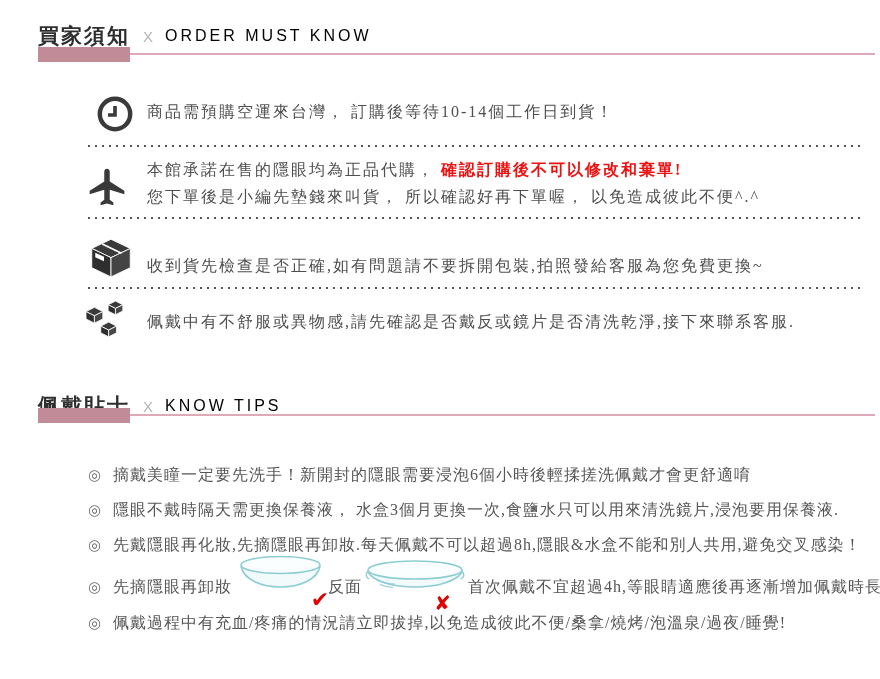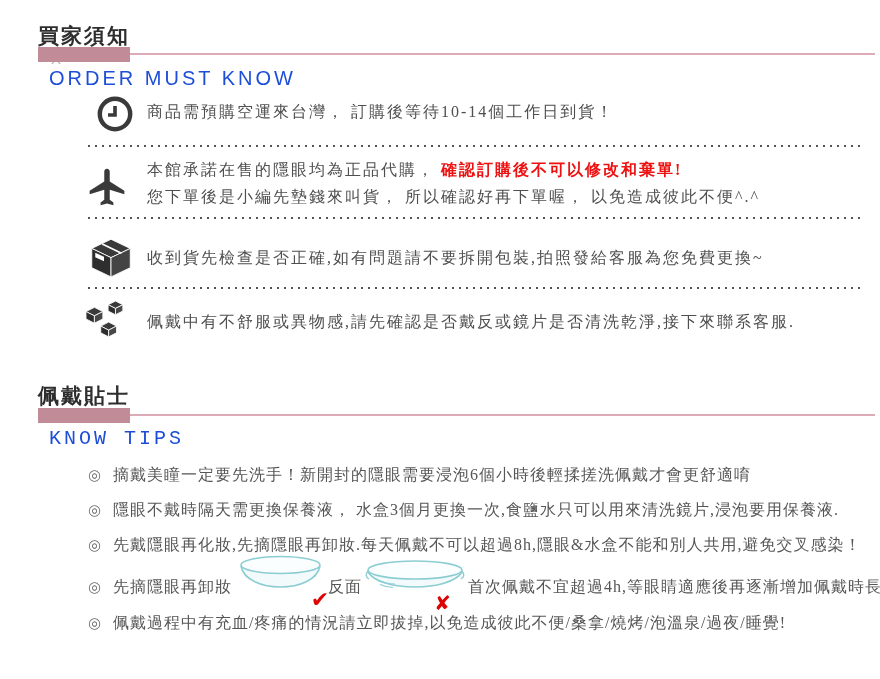--- a/index.html
+++ b/index.html
@@ -2,26 +2,26 @@
 <html><head>
 <meta charset="utf-8">
 <style>
   html,body{margin:0;padding:0;background:#ffffff;}
   .page{
     position:relative;width:880px;height:679px;background:#ffffff;overflow:hidden;
     font-family:"Liberation Serif","DejaVu Serif",serif;color:#4f4f4f;
   }
   
   .sec-header{
-    position:absolute;left:38px;display:flex;align-items:flex-start;
-    font-family:"Liberation Sans","DejaVu Sans",sans-serif;white-space:nowrap;flex-direction:column;
+    position:absolute;left:38px;display:flex;align-items:center;
+    font-family:"Liberation Sans","DejaVu Sans",sans-serif;white-space:nowrap;
   }
   .sec-title{font-size:21px;font-weight:bold;color:#2e2e2e;letter-spacing:2px;}
   .sec-x{font-size:15px;color:#b5b5b5;margin-left:13px;letter-spacing:1px;}
-  .sec-sub{font-size:20px;color:#1d4ed8;margin-left:11px;letter-spacing:3px;}
+  .sec-sub{font-size:16px;color:#000000;margin-left:11px;letter-spacing:3px;}
   .bar-block{position:absolute;left:38px;width:92px;height:15px;background:#c18b98;}
   .bar-line{position:absolute;left:130px;width:745px;height:2px;background:#dcabb7;}
   
   .notice-icon{position:absolute;}
   .notice-text{
     position:absolute;left:147px;font-size:16px;letter-spacing:2px;color:#4f4f4f;white-space:nowrap;
   }
   .red{color:#ee1111;font-weight:bold;}
   .dotted{
     position:absolute;left:88px;width:774px;height:2px;
@@ -84,21 +84,21 @@
 
   <span class="notice-icon" style="left:90px;top:238px;">
     <svg width="42" height="41" viewBox="0 0 48 46">
       <polygon points="24,1 46,11.5 24,22 2,11.5" fill="#3a3a3a" stroke="#fff" stroke-width="1"></polygon>
       <polygon points="2,11.5 24,22 24,44 2,33.5" fill="#2e2e2e" stroke="#fff" stroke-width="1"></polygon>
       <polygon points="46,11.5 24,22 24,44 46,33.5" fill="#444444" stroke="#fff" stroke-width="1"></polygon>
       <line x1="14" y1="6.5" x2="36" y2="17" stroke="#fff" stroke-width="2"></line>
       <polygon points="6,16.5 16,21 16,26 6,21.5" fill="#ffffff"></polygon>
     </svg>
   </span>
-  <div class="notice-text" style="top:248px;">收到貨先檢查是否正確,如有問題請不要拆開包裝,拍照發給客服為您免費更換~</div>
+  <div class="notice-text" style="top:256px;">收到貨先檢查是否正確,如有問題請不要拆開包裝,拍照發給客服為您免費更換~</div>
 
   <div class="dotted" style="top:287px;"></div>
 
   <span class="notice-icon" style="left:86px;top:301px;">
     <svg width="40" height="38" viewBox="0 0 38 36">
       <g transform="translate(0,6)">
         <polygon points="8,0 16,4 8,8 0,4" fill="#3a3a3a" stroke="#fff" stroke-width="0.8"></polygon>
         <polygon points="0,4 8,8 8,15 0,11" fill="#2e2e2e" stroke="#fff" stroke-width="0.8"></polygon>
         <polygon points="16,4 8,8 8,15 16,11" fill="#474747" stroke="#fff" stroke-width="0.8"></polygon>
       </g>
@@ -109,21 +109,21 @@
       </g>
       <g transform="translate(14,20)">
         <polygon points="7.5,0 15,3.8 7.5,7.6 0,3.8" fill="#3a3a3a" stroke="#fff" stroke-width="0.8"></polygon>
         <polygon points="0,3.8 7.5,7.6 7.5,14 0,10.2" fill="#2e2e2e" stroke="#fff" stroke-width="0.8"></polygon>
         <polygon points="15,3.8 7.5,7.6 7.5,14 15,10.2" fill="#474747" stroke="#fff" stroke-width="0.8"></polygon>
       </g>
     </svg>
   </span>
   <div class="notice-text" style="top:312px;">佩戴中有不舒服或異物感,請先確認是否戴反或鏡片是否清洗乾淨,接下來聯系客服.</div>
 
-  <div class="sec-header" style="top:382px;font-family:Liberation Mono, monospace;">
+  <div class="sec-header" style="top:392px;">
     <span class="sec-title">佩戴貼士</span>
     <span class="sec-x">X</span>
     <span class="sec-sub">KNOW TIPS</span>
   </div>
   <div class="bar-block" style="top:408px;"></div>
   <div class="bar-line" style="top:414px;"></div>
 
   <div class="tip" style="top:465px;">
     <span class="bullet">◎</span>
     <span>摘戴美瞳一定要先洗手！新開封的隱眼需要浸泡6個小時後輕揉搓洗佩戴才會更舒適唷</span>

